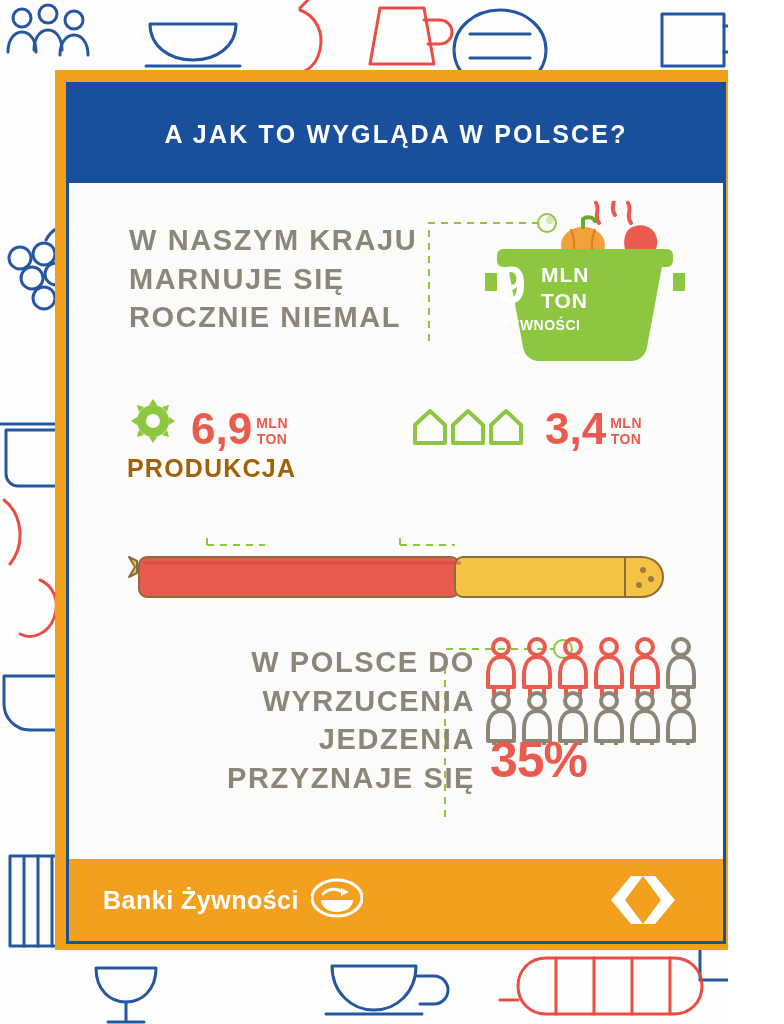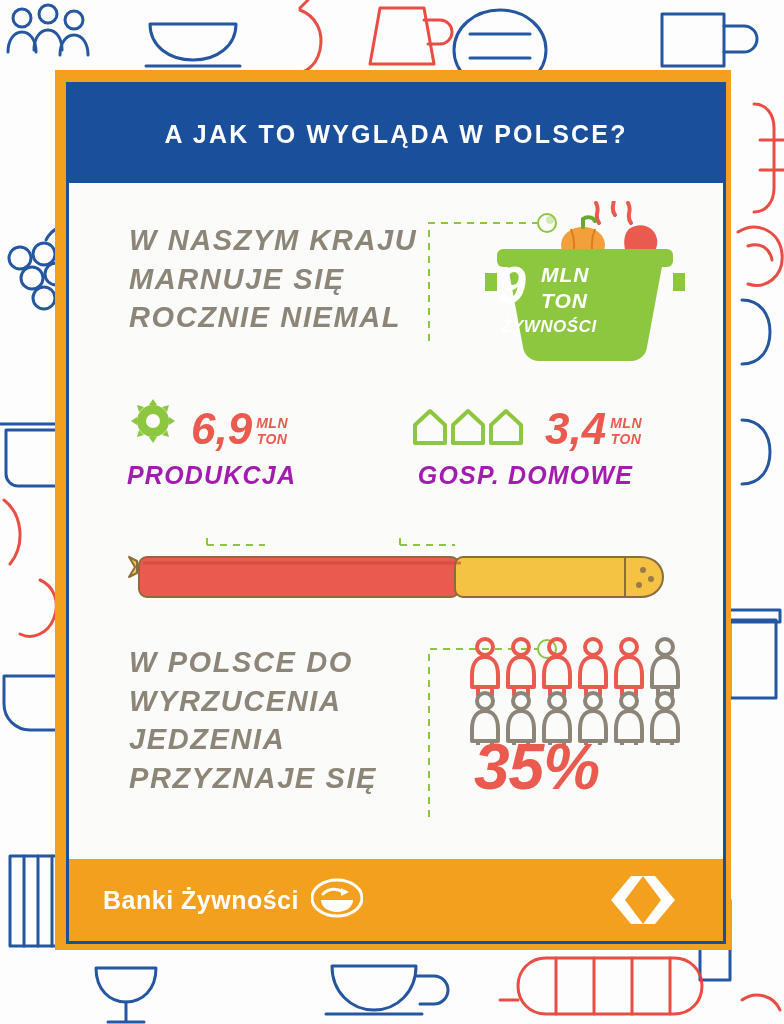--- a/index.html
+++ b/index.html
@@ -9,21 +9,21 @@
   body {
     width: 784px;
     height: 1024px;
     overflow: hidden;
     font-family: "Liberation Sans", sans-serif;
     background: #ffffff;
   }
 
   #page {
     position: relative;
-    width: 784px;
+    width: 728px;
     height: 1024px;
     background: #fdfdfd;
     overflow: hidden;
   }
 
   
   .doodle-layer {
     position: absolute;
     inset: 0;
     z-index: 0;
@@ -73,21 +73,20 @@
     font-weight: bold;
     letter-spacing: 2.2px;
     text-align: center;
   }
 
   .poster-body {
     position: relative;
     flex: 1 1 auto;
     background: #fbfbf9;
     padding: 0;
-    font-style: italic;
   }
 
   .poster-footer {
     background: #f4a01f;
     height: 82px;
     flex: none;
     display: flex;
     align-items: center;
     justify-content: space-between;
     padding: 2px 34px;
@@ -149,21 +148,21 @@
     color: #ffffff;
     font-size: 21px;
     font-weight: bold;
     letter-spacing: 1px;
   }
   .pot-zyw {
     position: absolute;
     left: 22px;
     top: 116px;
     color: #ffffff;
-    font-size: 17px;
+    font-size: 14px;
     font-weight: bold;
     letter-spacing: 0.5px;
   }
 
   
   .block2 {
     position: absolute;
     left: 0;
     top: 212px;
     width: 100%;
@@ -192,63 +191,64 @@
   .stat-units {
     margin-left: 4px;
     margin-bottom: 4px;
     color: #ea5a4f;
     font-size: 14px;
     font-weight: bold;
     line-height: 1.15;
     letter-spacing: 0.5px;
   }
   .stat-label {
-    margin-top: 10px;
-    color: #a21caf;
+    margin-top: 3px;
+    color: #a16207;
     font-size: 25px;
     font-weight: bold;
     letter-spacing: 1.2px;
   }
 
   
   .sausage-wrap {
     position: absolute;
     left: 56px;
     top: 350px;
     width: 545px;
     height: 70px;
   }
 
   
   .block3 {
     position: absolute;
-    left: 0;
+    left: 16px;
     top: 452px;
     width: 100%;
     height: 230px;
+    text-align: right;
   }
   .block3 .txt {
     position: absolute;
     left: 60px;
     top: 8px;
     width: 330px;
   }
   .people-wrap {
     position: absolute;
     left: 400px;
     top: 0px;
     width: 240px;
     height: 110px;
   }
   .pct {
     position: absolute;
     left: 405px;
     top: 100px;
     color: #ea5a4f;
-    font-size: 64px;
+    font-size: 50px;
     font-weight: bold;
     line-height: 1;
     letter-spacing: -1px;
   }
   .pct-sub {
     position: absolute;
     left: 408px;
     top: 162px;
     color: #ea5a4f;
     font-size: 25px;
@@ -451,21 +451,20 @@
                   <path d="M82 28L97 14l15 14v18H82z"></path>
                 </g>
               </svg>
             </span>
             <span class="stat-value">3,4</span>
             <span class="stat-units">
               <span style="display:block">MLN</span>
               <span style="display:block">TON</span>
             </span>
           </div>
-          <div class="stat-label">GOSP. DOMOWE</div>
         </div>
       </div>
 
       <div class="sausage-wrap">
         <svg width="545" height="70" viewBox="0 0 545 70">
 
           <g stroke="#8dc63f" stroke-width="2" fill="none" stroke-dasharray="7 6">
             <path d="M82 12 L82 -18"></path>
             <path d="M82 12 L140 12"></path>
             <path d="M275 12 L275 -18"></path>

